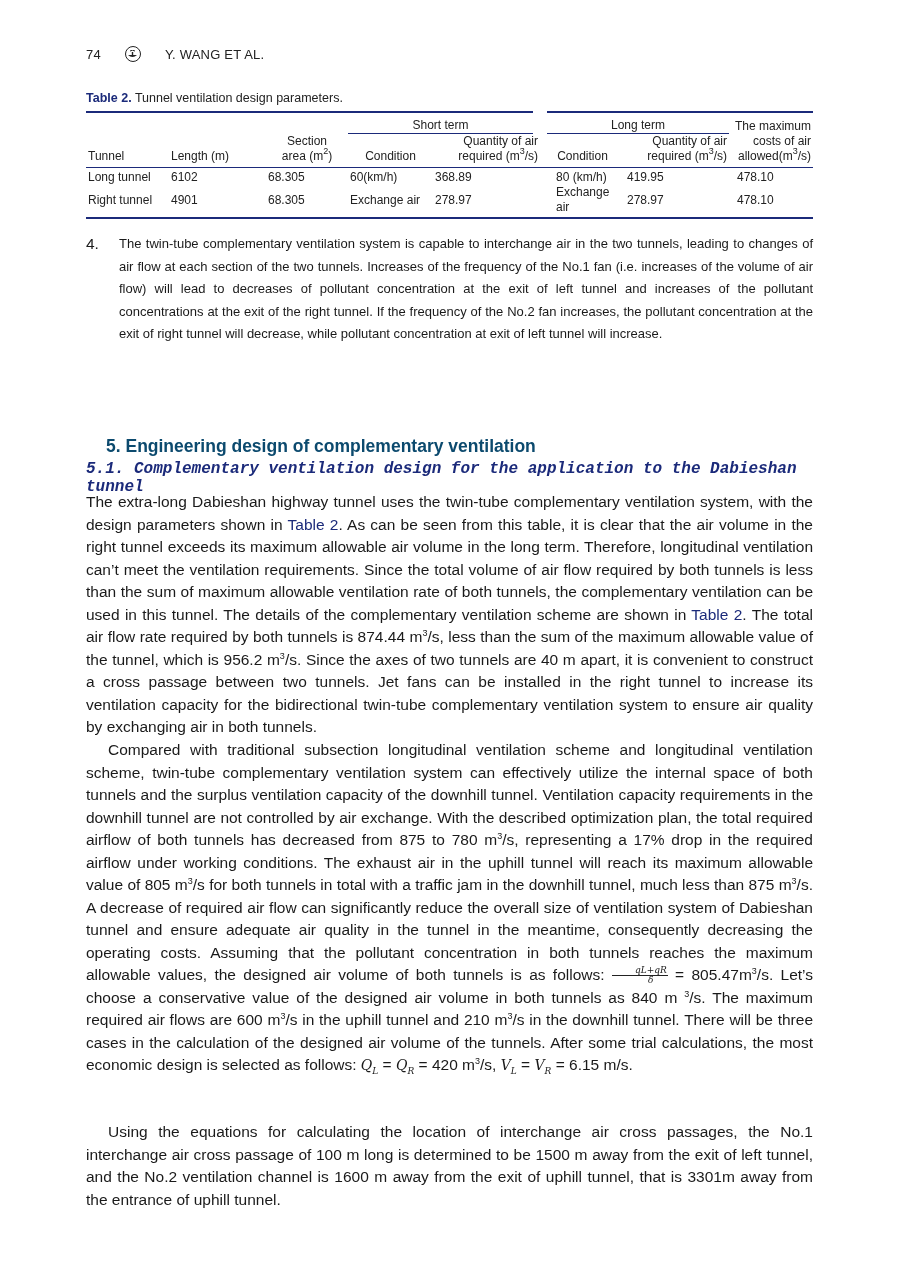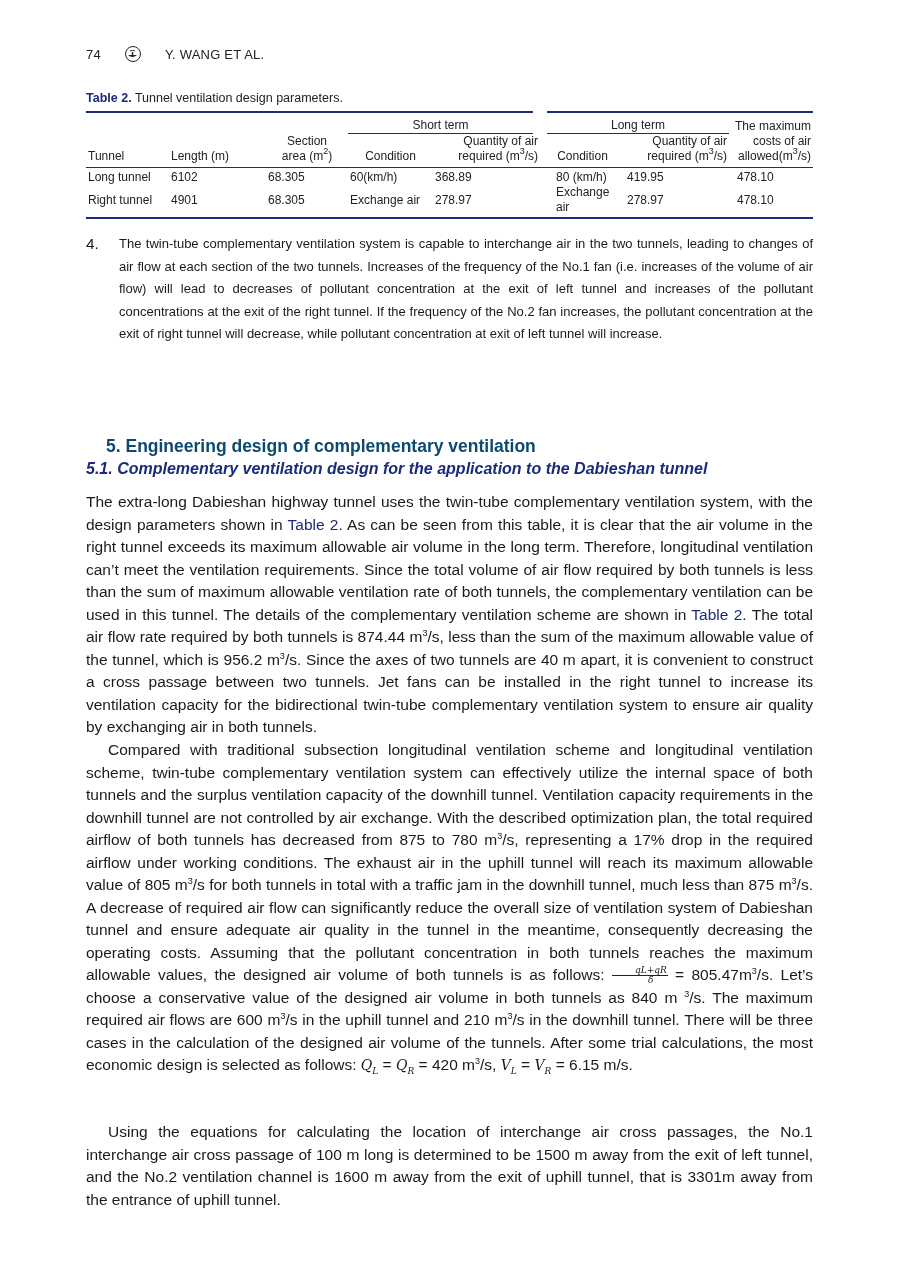--- a/index.html
+++ b/index.html
@@ -40,21 +40,21 @@
   }
   .list-item { position: absolute; top: 233px; left: 0; width: 727px; }
   .list-num { position: absolute; left: 0; top: 0; font-size: 15.5px; line-height: 22.5px; }
   .list-text { margin-left: 33px; font-size: 13px; line-height: 22.5px; text-align: justify; }
   h2.section {
     position: absolute; top: 424px; left: 8px; margin: 12px; font-size: 17.5px;
     font-weight: bold; color: #0c4a6e;
   }
   h3.subsection {
     position: absolute; top: 460px; left: 0; margin: 0; font-size: 16px;
-    font-weight: bold; font-style: italic; color: #1b2a7a;
+    font-weight: bold; font-style: italic; color: #1b2a7a; font-family: Liberation Mono, monospace;
   }
   a.ref { color: #1b2a7a; text-decoration: none; }
   .indent { text-indent: 22px; }
   sup { font-size: 9px; line-height: 0; vertical-align: 6px; }
   .math { font-family: "DejaVu Serif", serif; font-style: italic; font-size: 14px; }
   .frac { display: inline-block; vertical-align: middle; text-align: center; font-size: 9px; line-height: 9px; font-family: "DejaVu Serif", serif; font-style: italic; }
   .frac span { display: block; }
   .frac .num { border-bottom: 1px solid #222; padding: 0 1px; }
 </style>
 </head>

